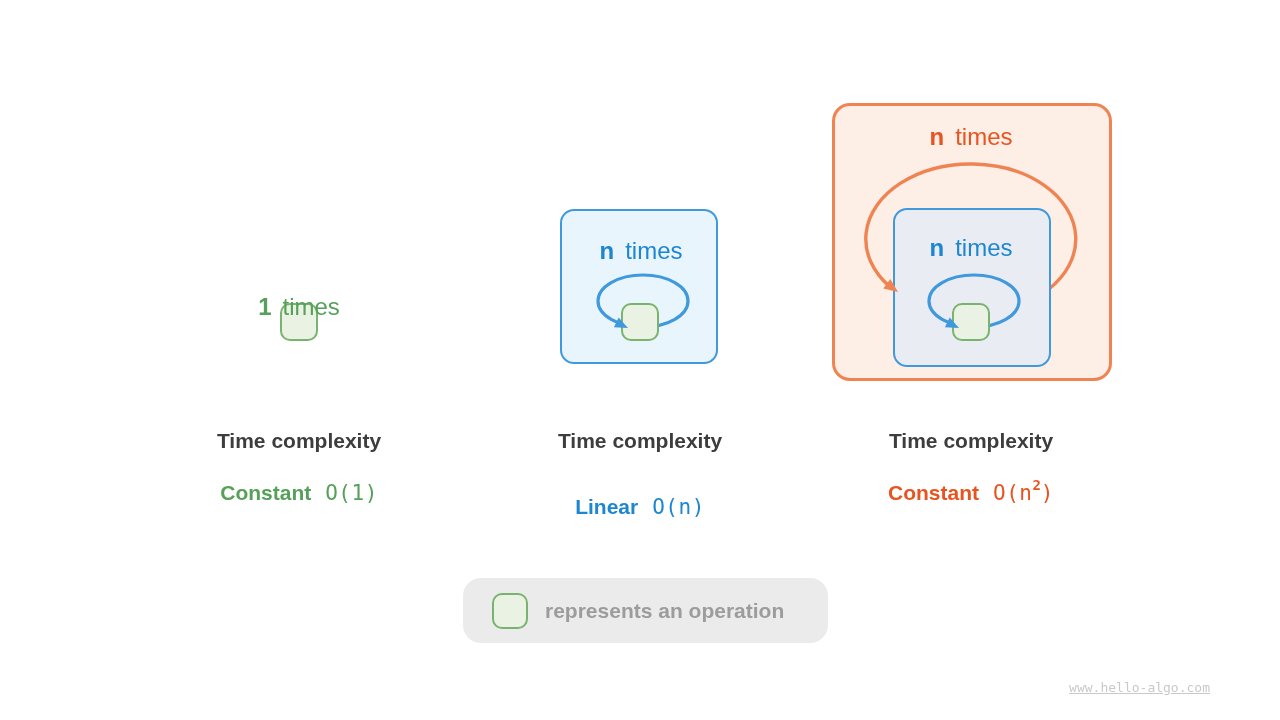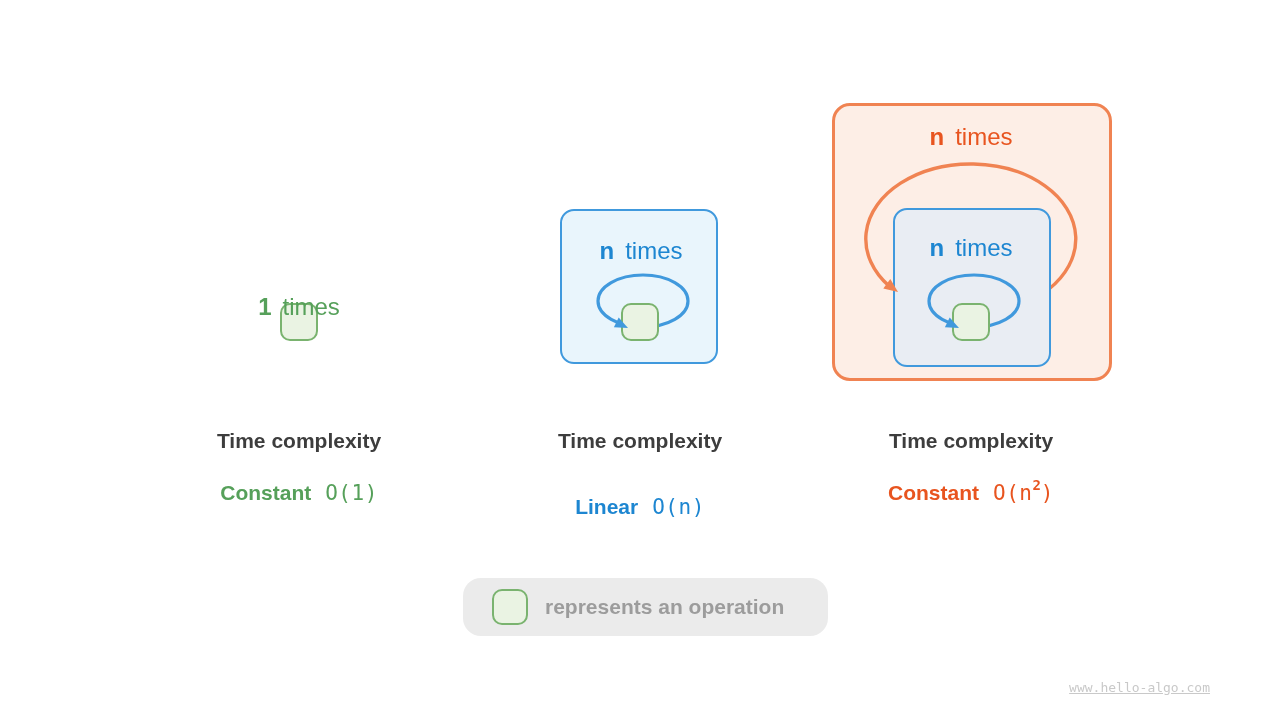--- a/index.html
+++ b/index.html
@@ -96,21 +96,21 @@
     font-size: 14px;
     font-weight: bold;
     position: relative;
     top: -2px;
   }
 
   
   .legend {
     position: absolute;
     left: 463px; top: 578px;
-    width: 365px; height: 58px;
+    width: 365px; height: 65px;
     background: var(--legend-bg, #ebebeb);
     border-radius: 18px;
     display: flex;
     align-items: center;
     box-sizing: border-box;
     padding-left: 29px;
   }
   .legend .op-square { position: static; width: 36px; height: 36px; }
   .legend-label {
     margin-left: 17px;

